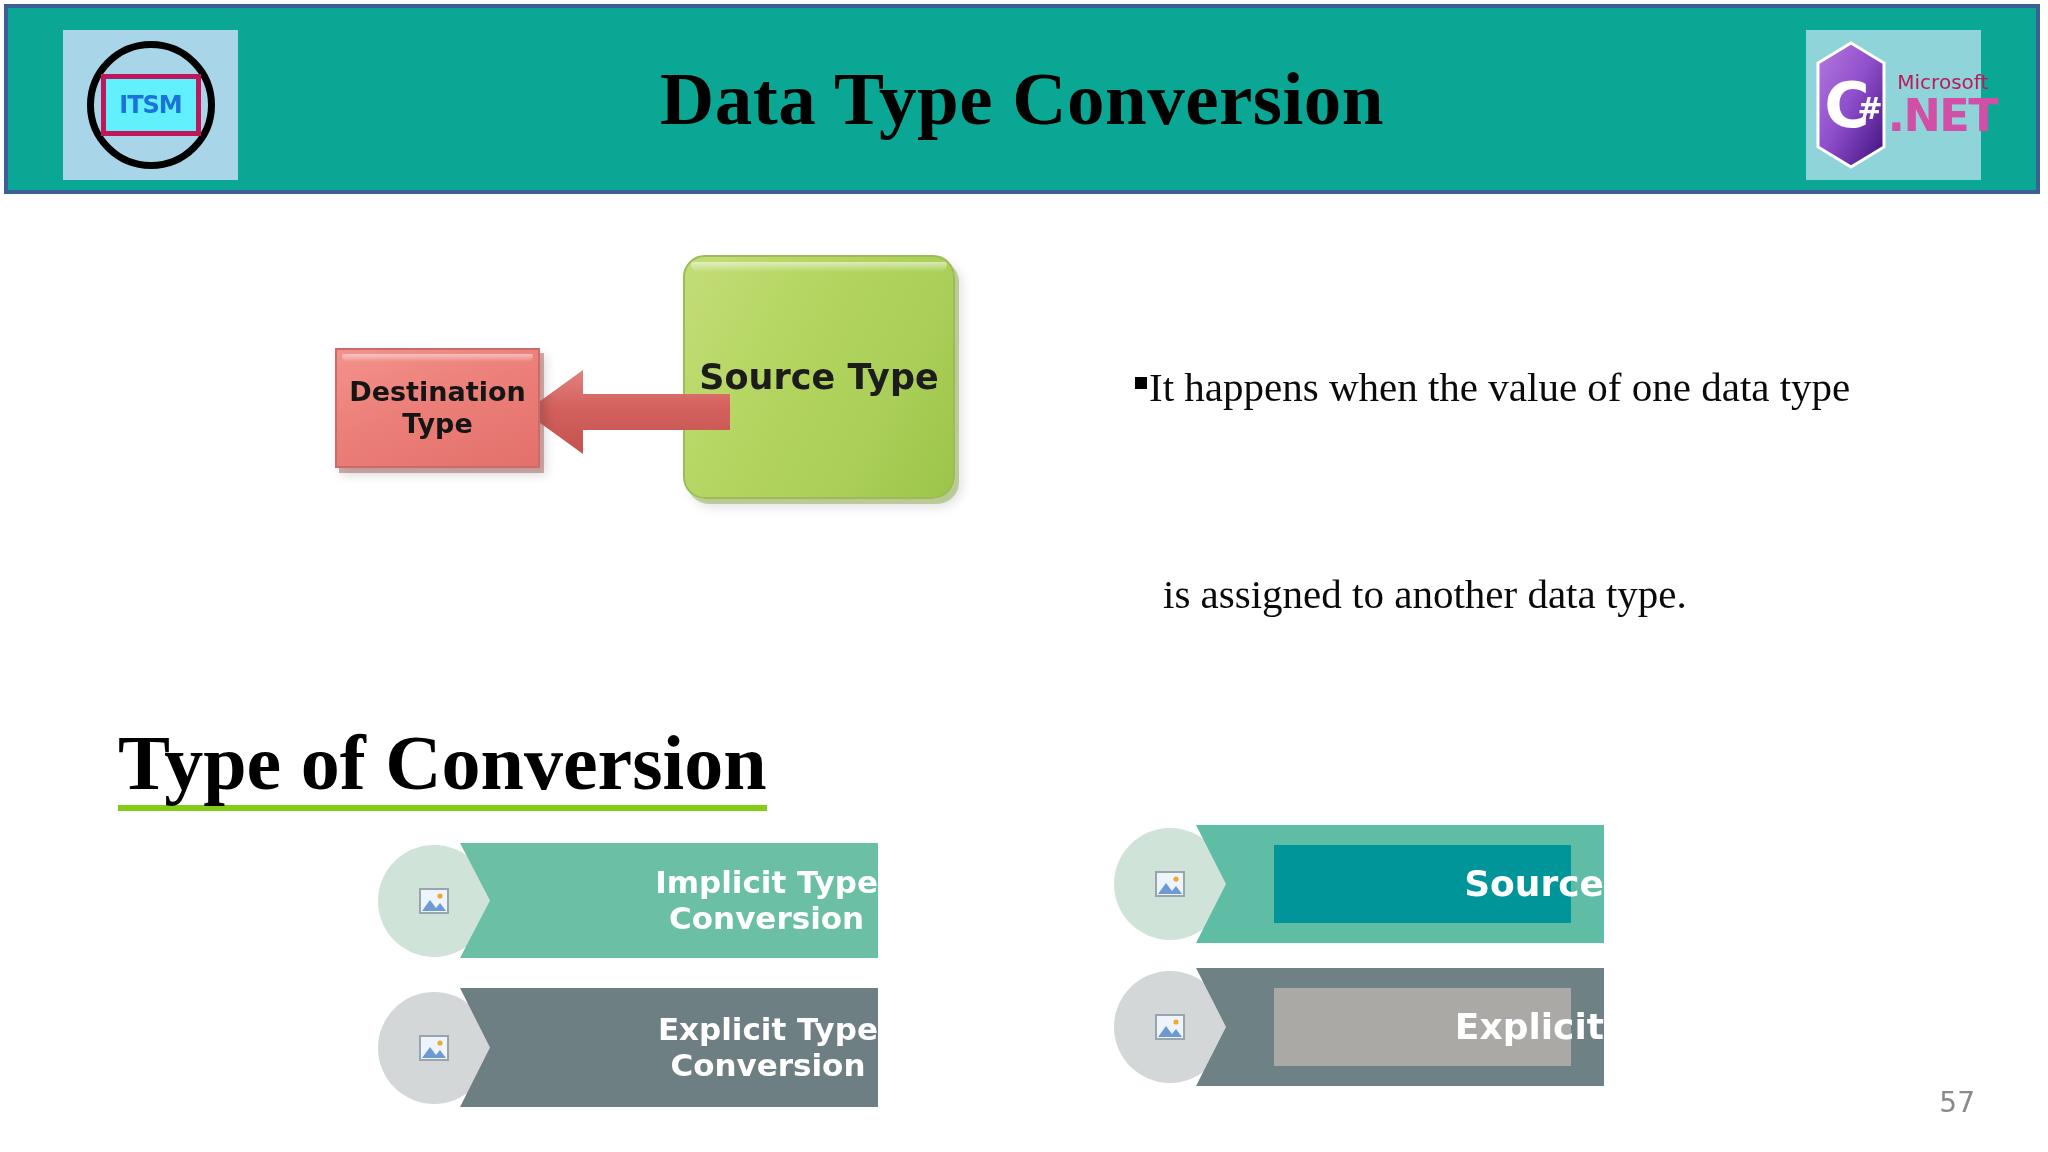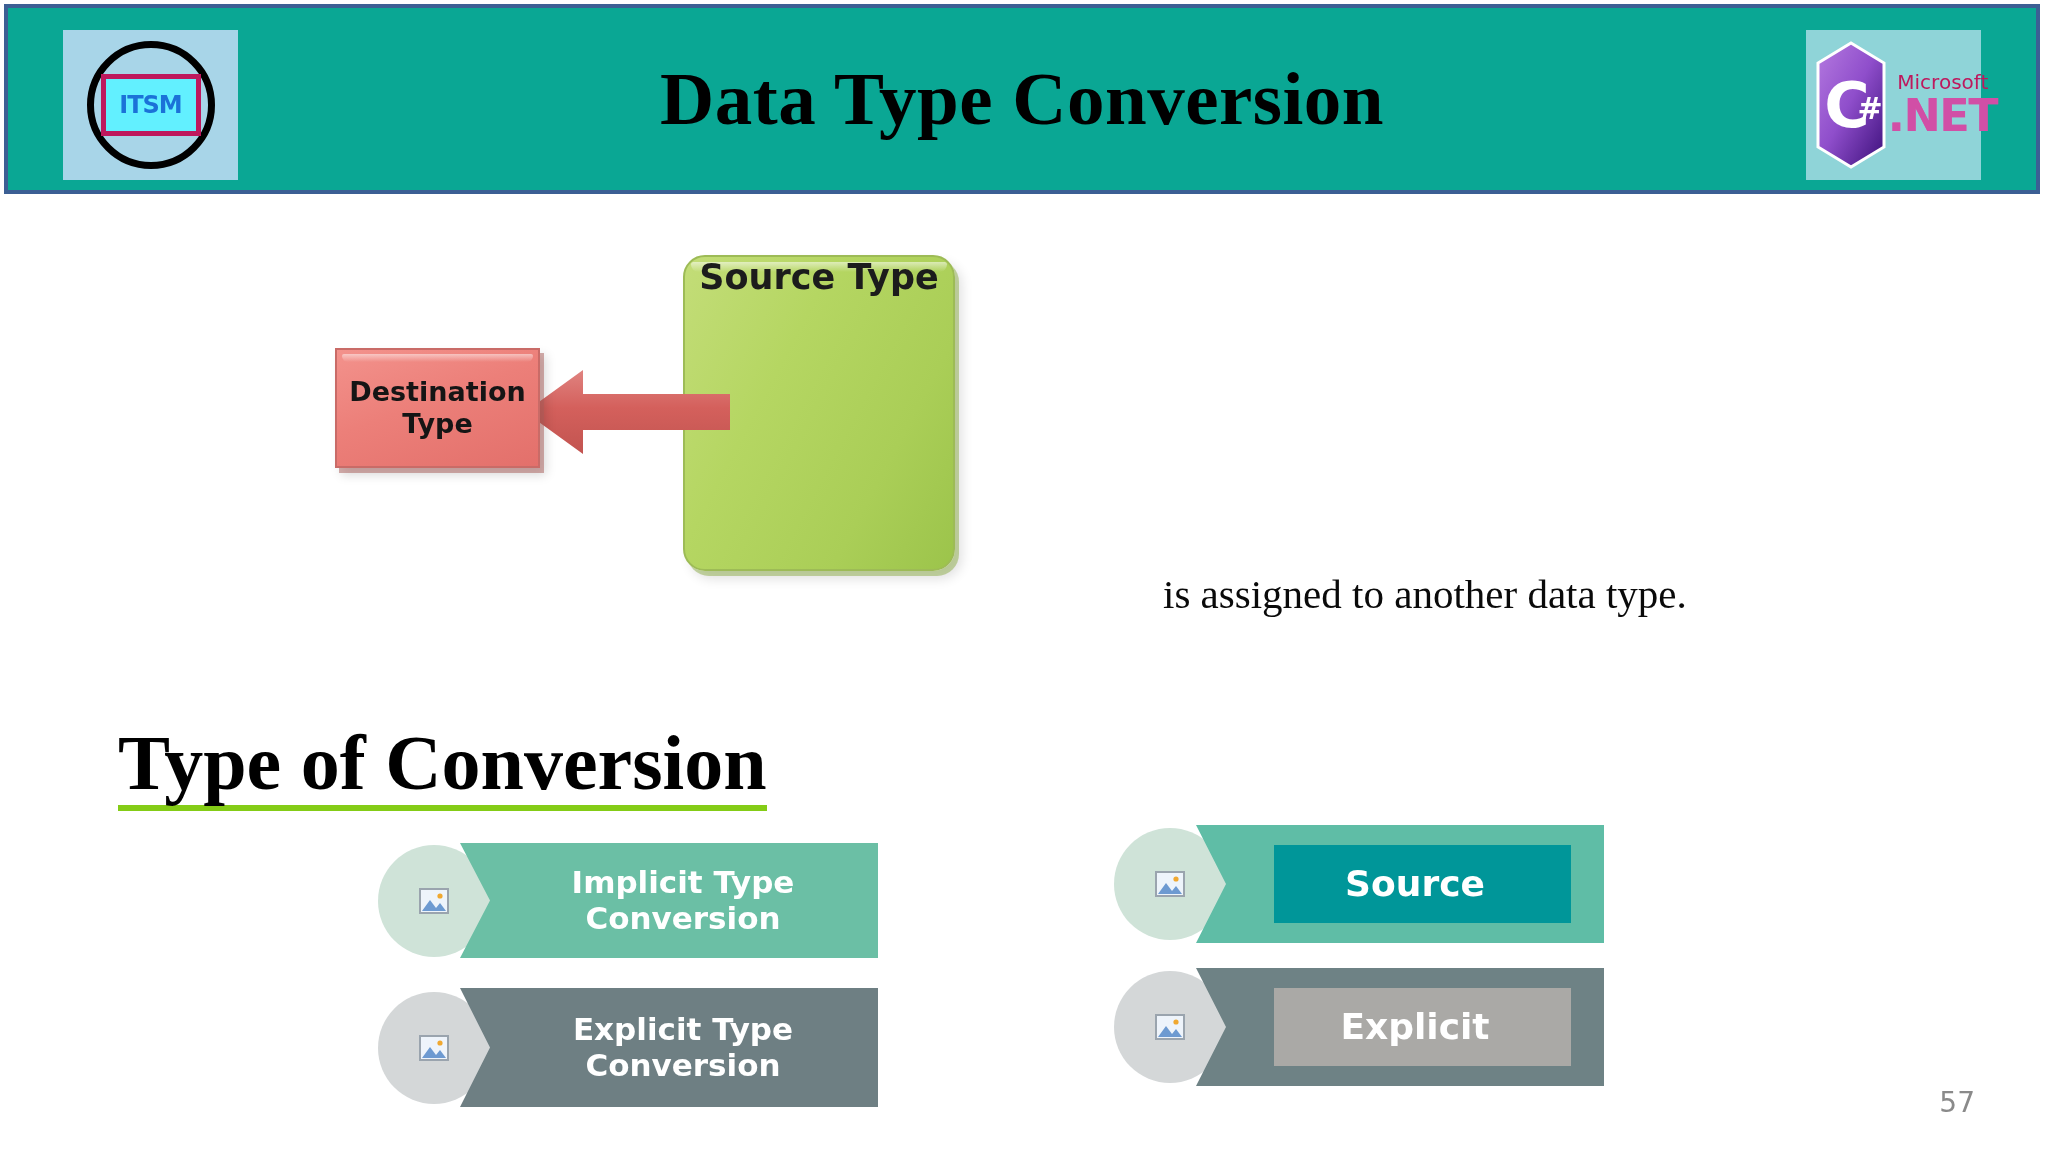--- a/index.html
+++ b/index.html
@@ -67,26 +67,26 @@
     font-weight:400;margin-bottom:2px;
   }
   .net-dotnet{
     font-family:"DejaVu Sans", sans-serif;font-size:44px;font-weight:700;
     background:linear-gradient(90deg,#d34ba8 0%,#e25fb0 45%,#c653a8 100%);
     -webkit-background-clip:text;background-clip:text;color:#d14fa6;
     letter-spacing:-1px;
   }
 
   .src-box{
-    position:absolute;left:683px;top:255px;width:272px;height:316px;
+    position:absolute;left:683px;top:255px;width:272px;height:244px;
     border-radius:22px;
     background:linear-gradient(118deg,#c3dd78 0%,#b5d662 35%,#aace57 72%,#9cc44b 100%);
     border:2px solid #9dbb56;
     box-shadow:4px 5px 0 0 rgba(150,178,88,.55), 7px 8px 12px rgba(0,0,0,.12);
-    display:flex;align-items:flex-start;justify-content:center;
+    display:flex;align-items:center;justify-content:center;
     box-sizing:border-box;
   }
   .src-box::after{
     content:"";position:absolute;left:6px;right:6px;top:5px;height:10px;
     border-radius:14px 14px 40px 40px;
     background:linear-gradient(180deg,rgba(255,255,255,.55),rgba(255,255,255,0));
   }
   .src-label{
     font-family:"DejaVu Sans", sans-serif;font-weight:700;font-size:35px;
     color:#1c1c1c;position:relative;z-index:2;
@@ -139,21 +139,21 @@
   
   .banner-row{position:absolute;display:flex;align-items:center;}
   .pill-circle{
     position:absolute;left:0;top:50%;transform:translateY(-50%);
     width:112px;height:112px;border-radius:50%;
     display:flex;align-items:center;justify-content:center;
     z-index:1;
   }
   .chev{
     position:absolute;left:82px;top:0;height:100%;
-    display:flex;align-items:center;justify-content:center;
+    display:flex;align-items:center;justify-content:flex-end;
     clip-path:polygon(0 0, 100% 0, 100% 100%, 0 100%, 30px 50%);
     z-index:2;
   }
   .chev-label{
     font-family:"DejaVu Sans", sans-serif;font-weight:700;color:#ffffff;
     text-align:center;line-height:1.16;position:relative;z-index:3;
   }
   .inner-rect{
     position:absolute;top:50%;transform:translateY(-50%);
     z-index:2;
@@ -226,20 +226,23 @@
     </svg>
   </div>
 
   <div class="dest-box">
     <span class="dest-label">
       <span>Destination</span><br>
       <span>Type</span>
     </span>
   </div>
 
+  <div class="body-text">
+    <span class="bullet-sq"></span><span>It happens when the value of one data type</span>
+  </div>
   <div class="body-line2">is assigned to another data type.</div>
 
   <div class="section-heading">Type of Conversion</div>
 
   <div class="banner-row" style="left:378px;top:843px;width:500px;height:115px;">
     <div class="pill-circle" style="background:#cfe3d8;">
       <span class="ph-icon">
         <svg width="26" height="22" viewBox="0 0 26 22" aria-hidden="true">
           <rect x="0" y="0" width="26" height="22" fill="#eef4fb"></rect>
           <circle cx="19" cy="6" r="2.6" fill="#f0a830"></circle>

